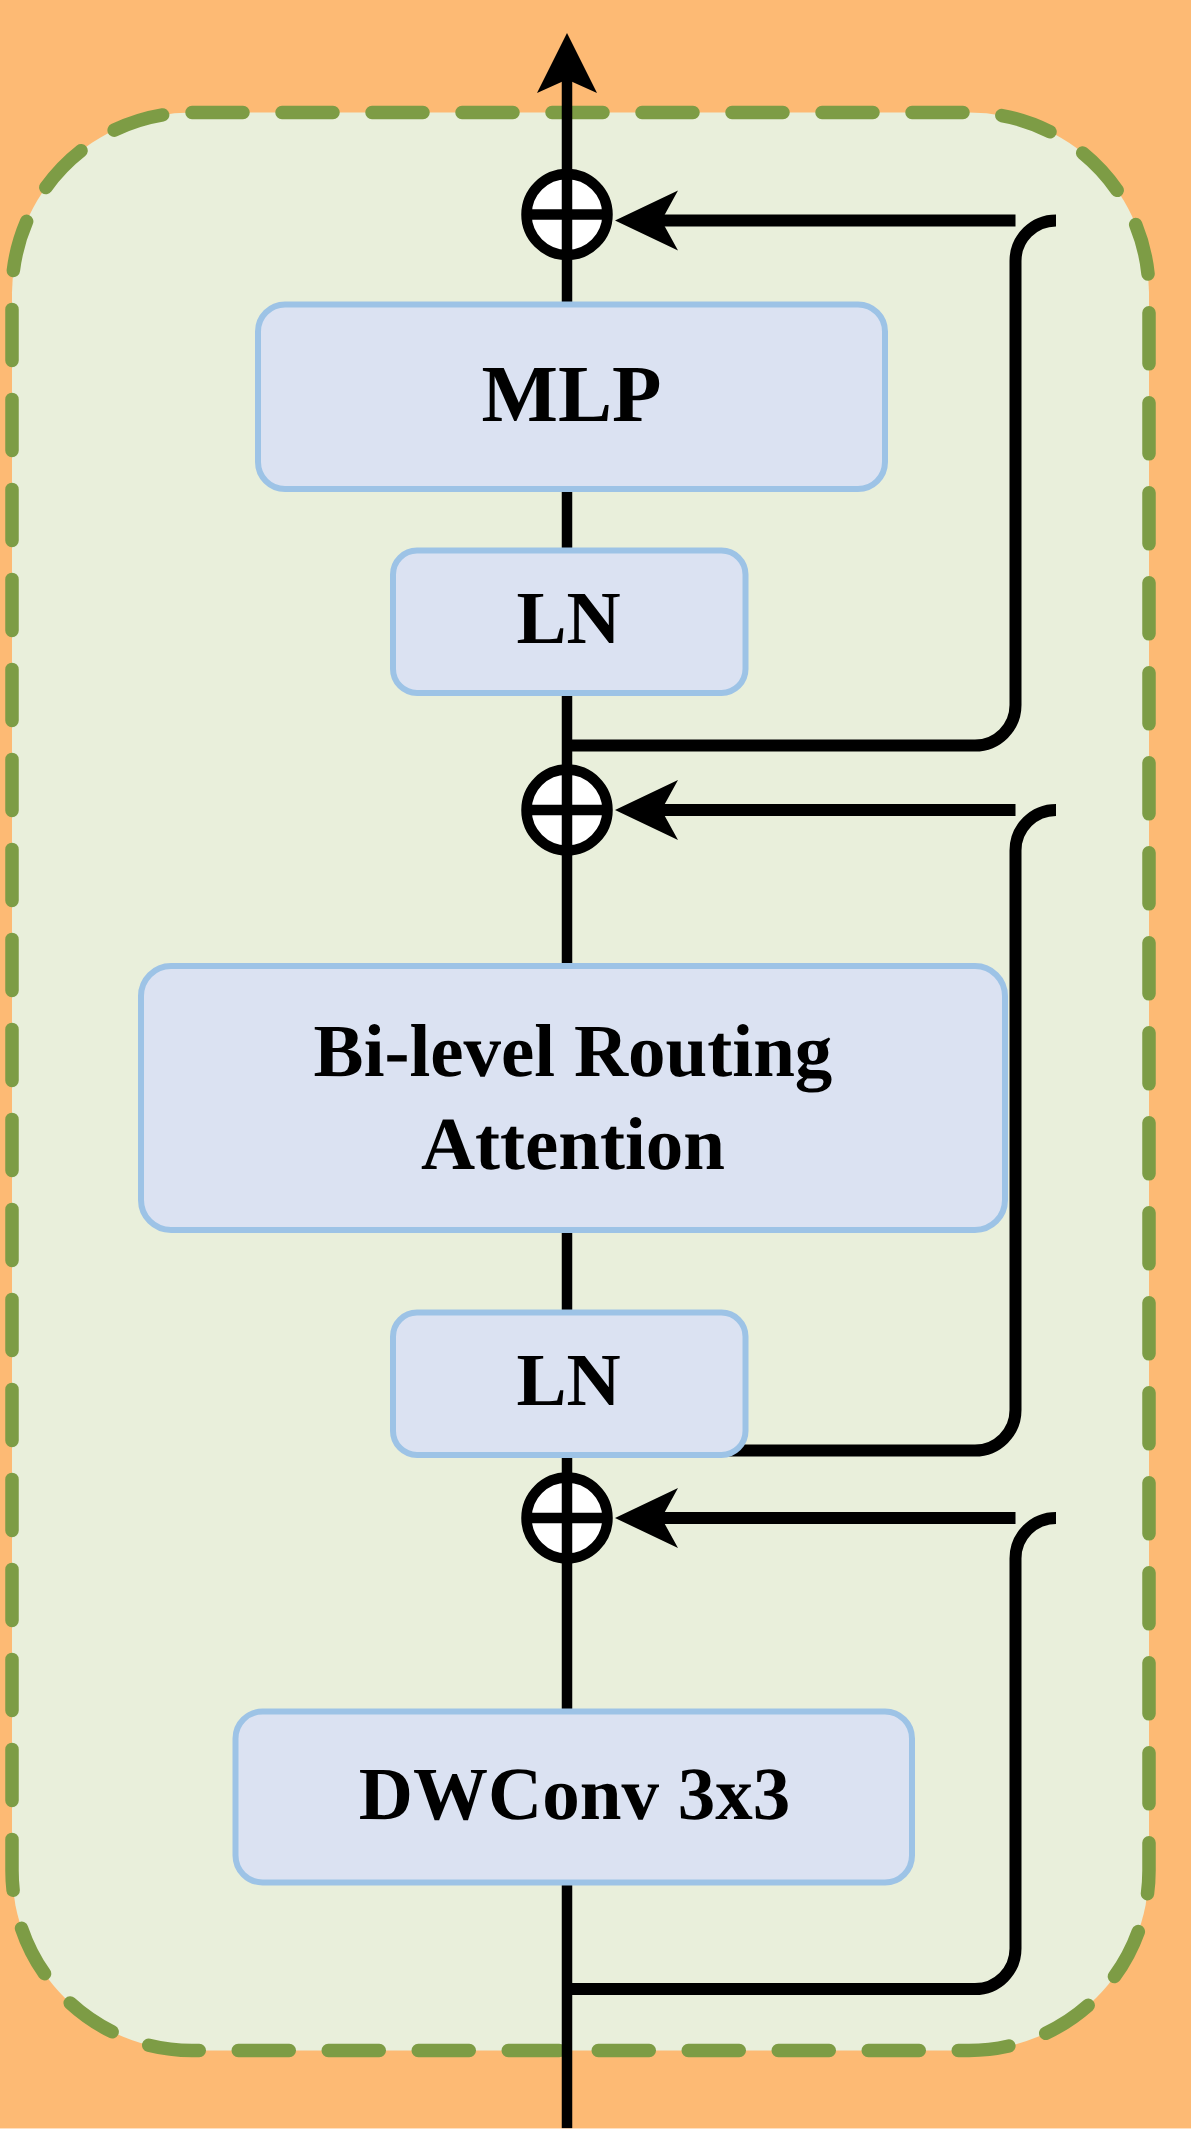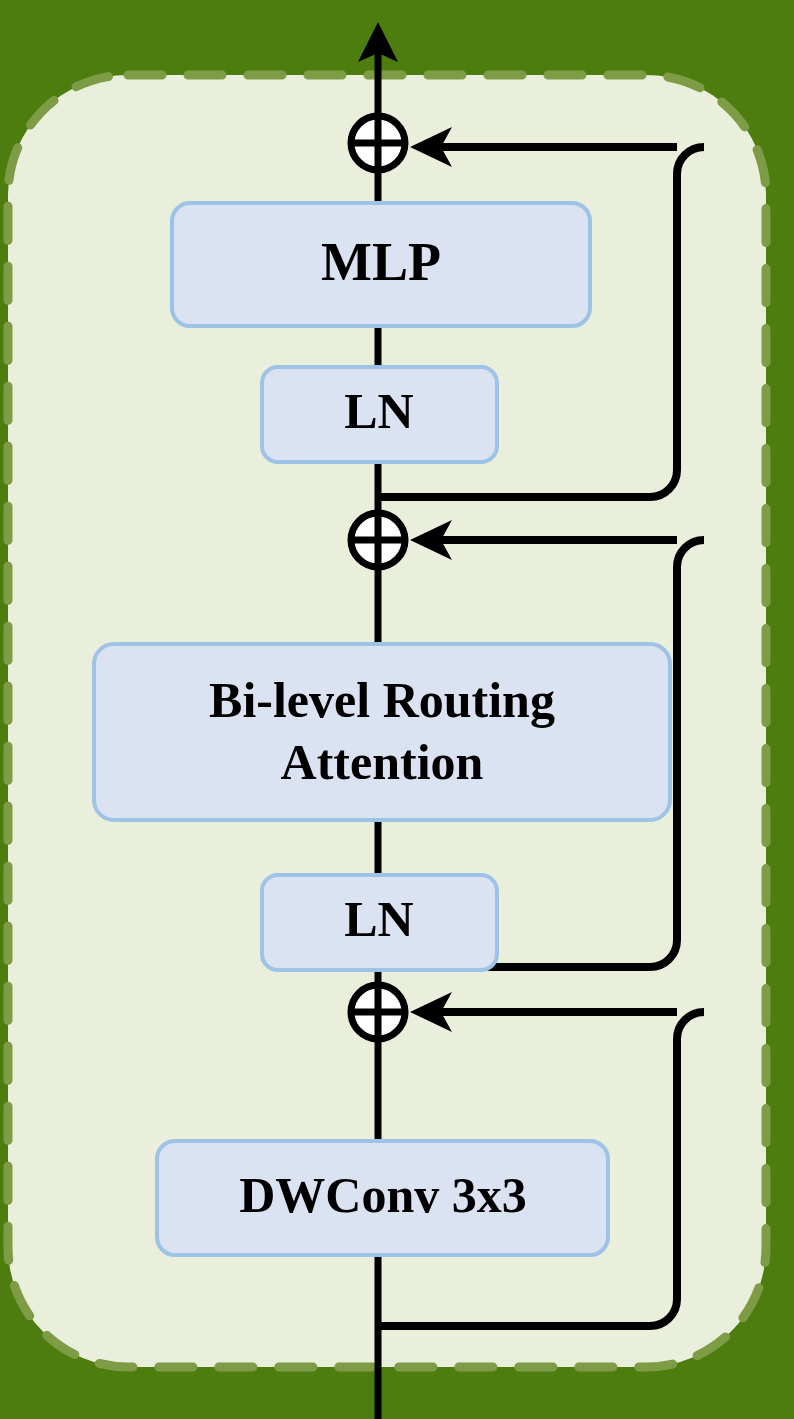--- a/index.html
+++ b/index.html
@@ -73,21 +73,21 @@
     fill: none;
     stroke: #7d9c45;
     stroke-width: 9;
     stroke-dasharray: 34 26;
     stroke-linecap: round;
   }
 </style>
 </head>
 <body>
 
-<div id="canvas" style="background: #4d7c0f;">
+<div id="canvas" style="background: #fdba74;">
   <svg id="diagram-svg" viewBox="0 0 794 1419" xmlns="http://www.w3.org/2000/svg">
 
     <g>
       <rect class="container-fill" x="8" y="75" width="758" height="1292" rx="120" ry="120" fill="#e9efdb"></rect>
       <rect class="container-dash" x="8" y="75" width="758" height="1292" rx="120" ry="120" stroke="#7d9c45"></rect>
     </g>
 
     <g>
 
       <path class="wire" d="M 378 1419 L 378 1255" stroke="#000000"></path>

